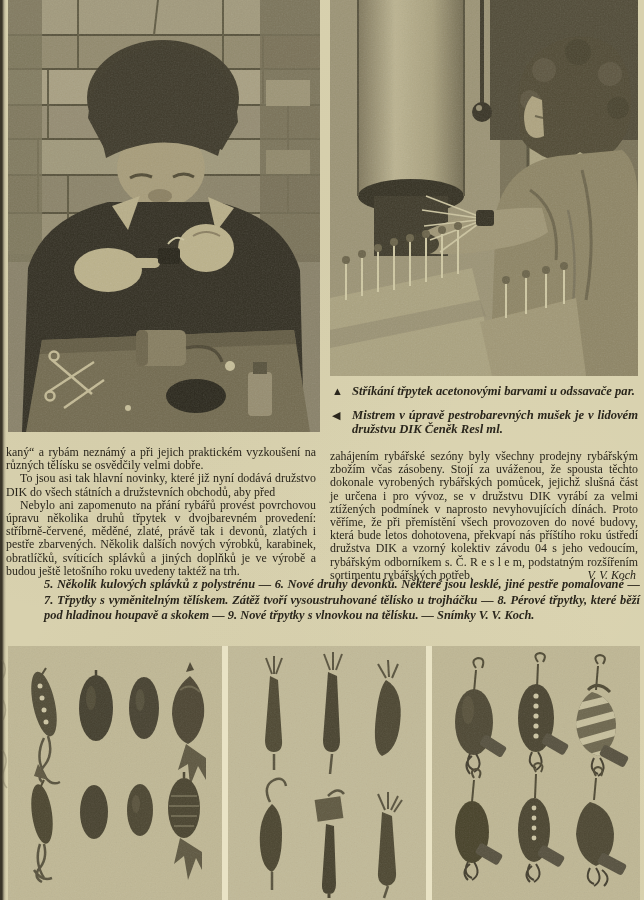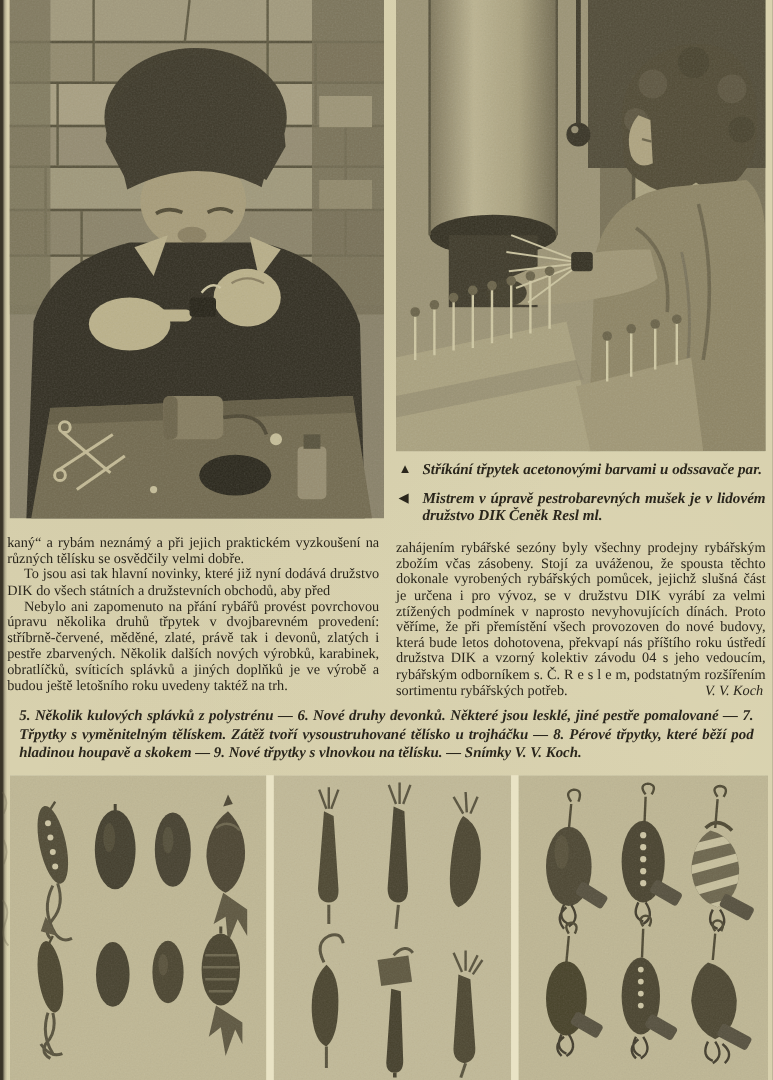--- a/index.html
+++ b/index.html
@@ -27,21 +27,21 @@
 
   .col{position:absolute;font-size:11.9px;line-height:13.2px;text-align:justify;}
   .col p{margin:0;}
   .col p.indent{text-indent:14px;}
   .col-left{left:6px;top:446px;width:310px;}
   .col-right{left:330px;top:450px;width:308px;}
   .signature{text-align:right;font-style:italic;margin-top:-13.2px;padding-right:2px;}
 
   .bottom-caption{position:absolute;left:4px;top:577px;width:636px;
     font-style:italic;font-weight:bold;font-size:12.4px;line-height:15.6px;text-align:justify;}
-  .bottom-caption p{margin:12px;}
+  .bottom-caption p{margin:0;padding-left:40px;}
 
   .lure-strip{position:absolute;left:8px;top:646px;width:632px;height:254px;
     background:#e9e3c5;}
   .lure-strip svg{position:absolute;top:0;}
   .panel-1{left:0;}
   .panel-2{left:220px;}
   .panel-3{left:424px;}
   .margin-scribble{position:absolute;left:0;top:650px;}
 </style>
 </head>
@@ -222,21 +222,21 @@
     <rect width="308" height="376" fill="#6b5f34" opacity="0.10"></rect>
   </svg>
 
   <div class="caption-block">
     <div class="cap">
       <span class="marker">▲</span>
       <span>Stříkání třpytek acetonovými barvami u odssavače par.</span>
     </div>
     <div class="cap">
       <span class="marker">◀</span>
-      <span>Mistrem v úpravě pestrobarevných mušek je v lidovém družstvo DIK Čeněk Resl ml.</span>
+      <span>Mistrem v úpravě pestrobarevných mušek je v lidovém družstvu DIK Čeněk Resl ml.</span>
     </div>
   </div>
 
   <div class="col col-left">
     <p>kaný“ a rybám neznámý a při jejich praktickém vyzkoušení na různých tělísku se osvědčily velmi dobře.</p>
     <p class="indent">To jsou asi tak hlavní novinky, které již nyní dodává družstvo DIK do všech státních a družstevních obchodů, aby před</p>
     <p class="indent">Nebylo ani zapomenuto na přání rybářů provést povrchovou úpravu několika druhů třpytek v dvojbarevném provedení: stříbrně-červené, měděné, zlaté, právě tak i devonů, zlatých i pestře zbarvených. Několik dalších nových výrobků, karabinek, obratlíčků, svíticích splávků a jiných doplňků je ve výrobě a budou ještě letošního roku uvedeny taktéž na trh.</p>
   </div>
 
   <div class="col col-right">

